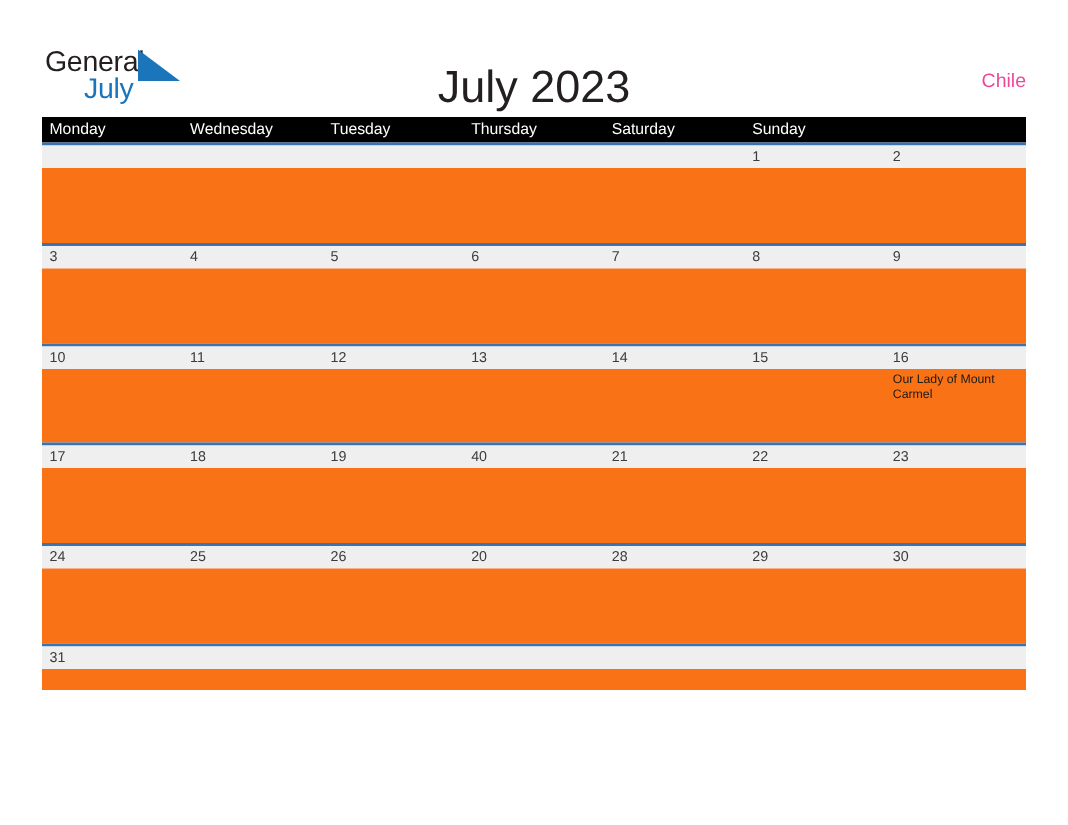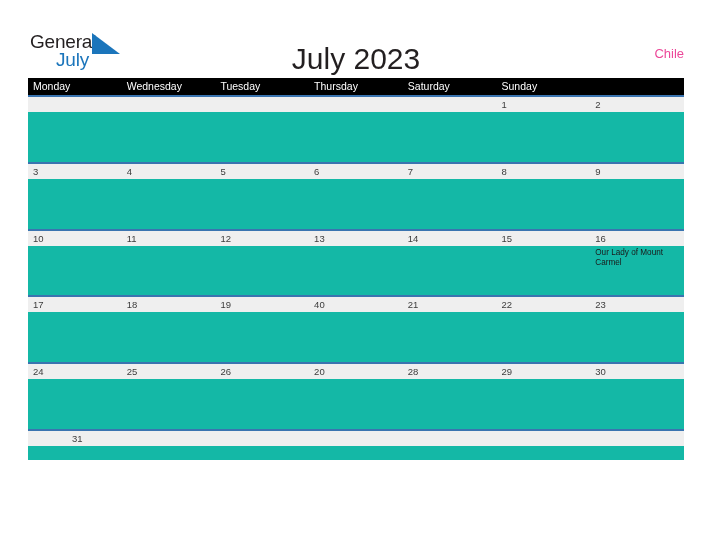--- a/index.html
+++ b/index.html
@@ -120,34 +120,33 @@
     height: 66.8px;
     border-top: 2px solid #3a74b0;
     position: relative;
   }
   .week-row:first-of-type {
     border-top: none;
   }
   .week-row.last-row {
     height: 31px;
     border-bottom: 1px solid #d8d8d8;
-    text-align: center;
   }
 
   .day-band {
     display: flex;
     width: 656px;
     height: 15px;
     background: #efefef;
   }
   .day-body {
     display: flex;
     width: 656px;
     height: 49.8px;
-    background: #14b8a6;
+    background: #f97316;
   }
   .last-row .day-body {
     height: 14px;
   }
 
   .daynum-cell {
     width: 93.714px;
     padding-left: 5px;
     font-size: 9.5px;
     color: #3c3c3c;

